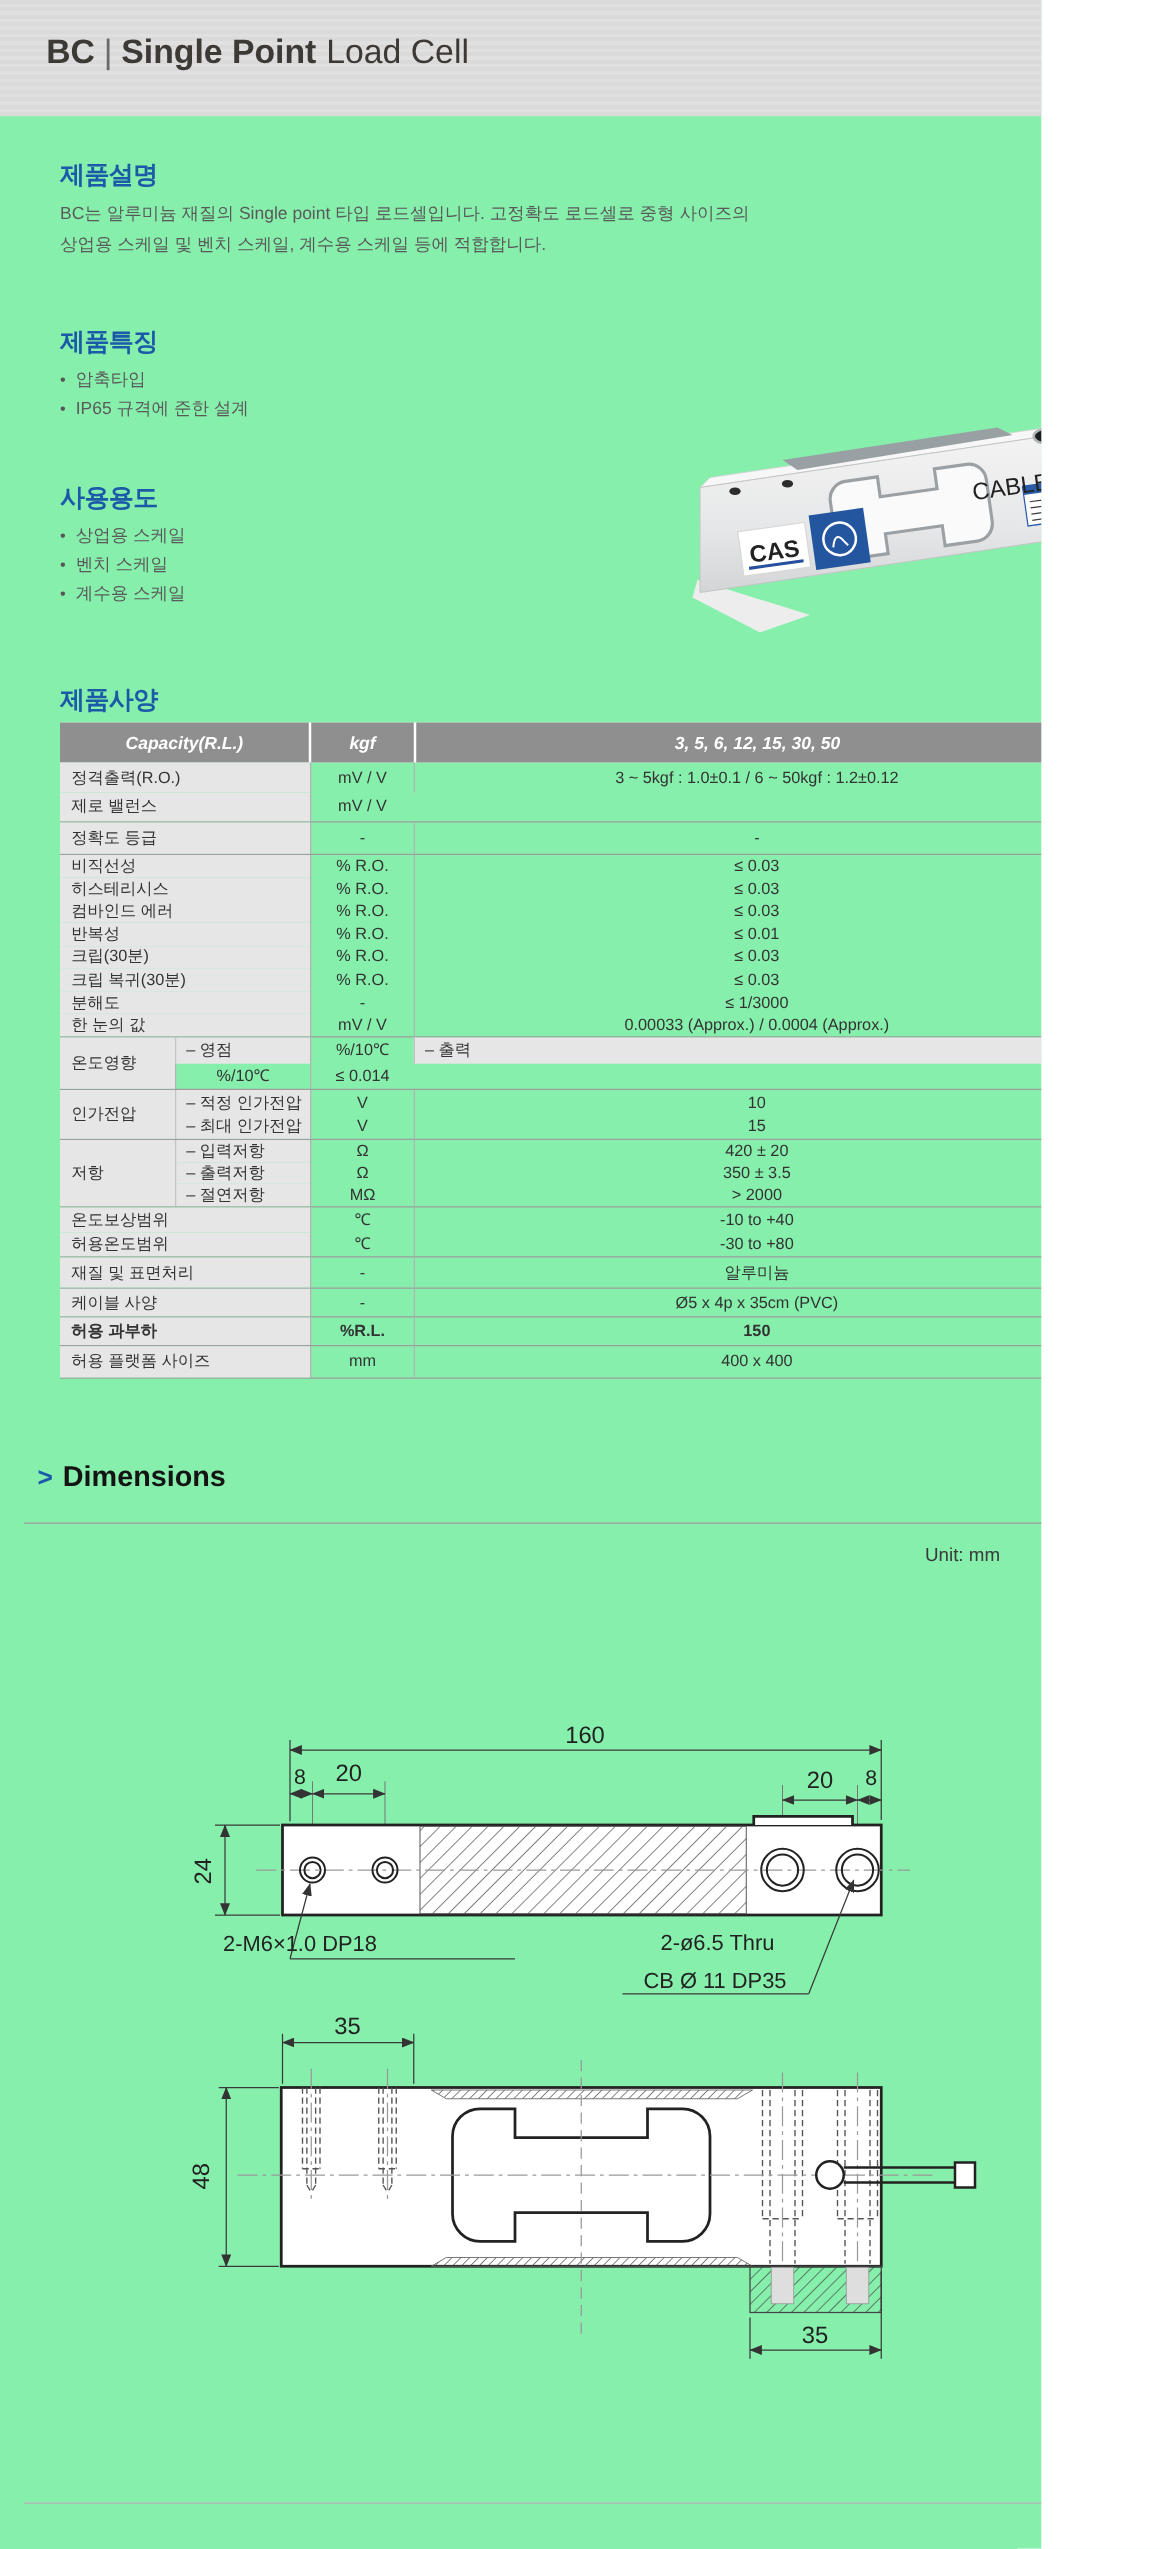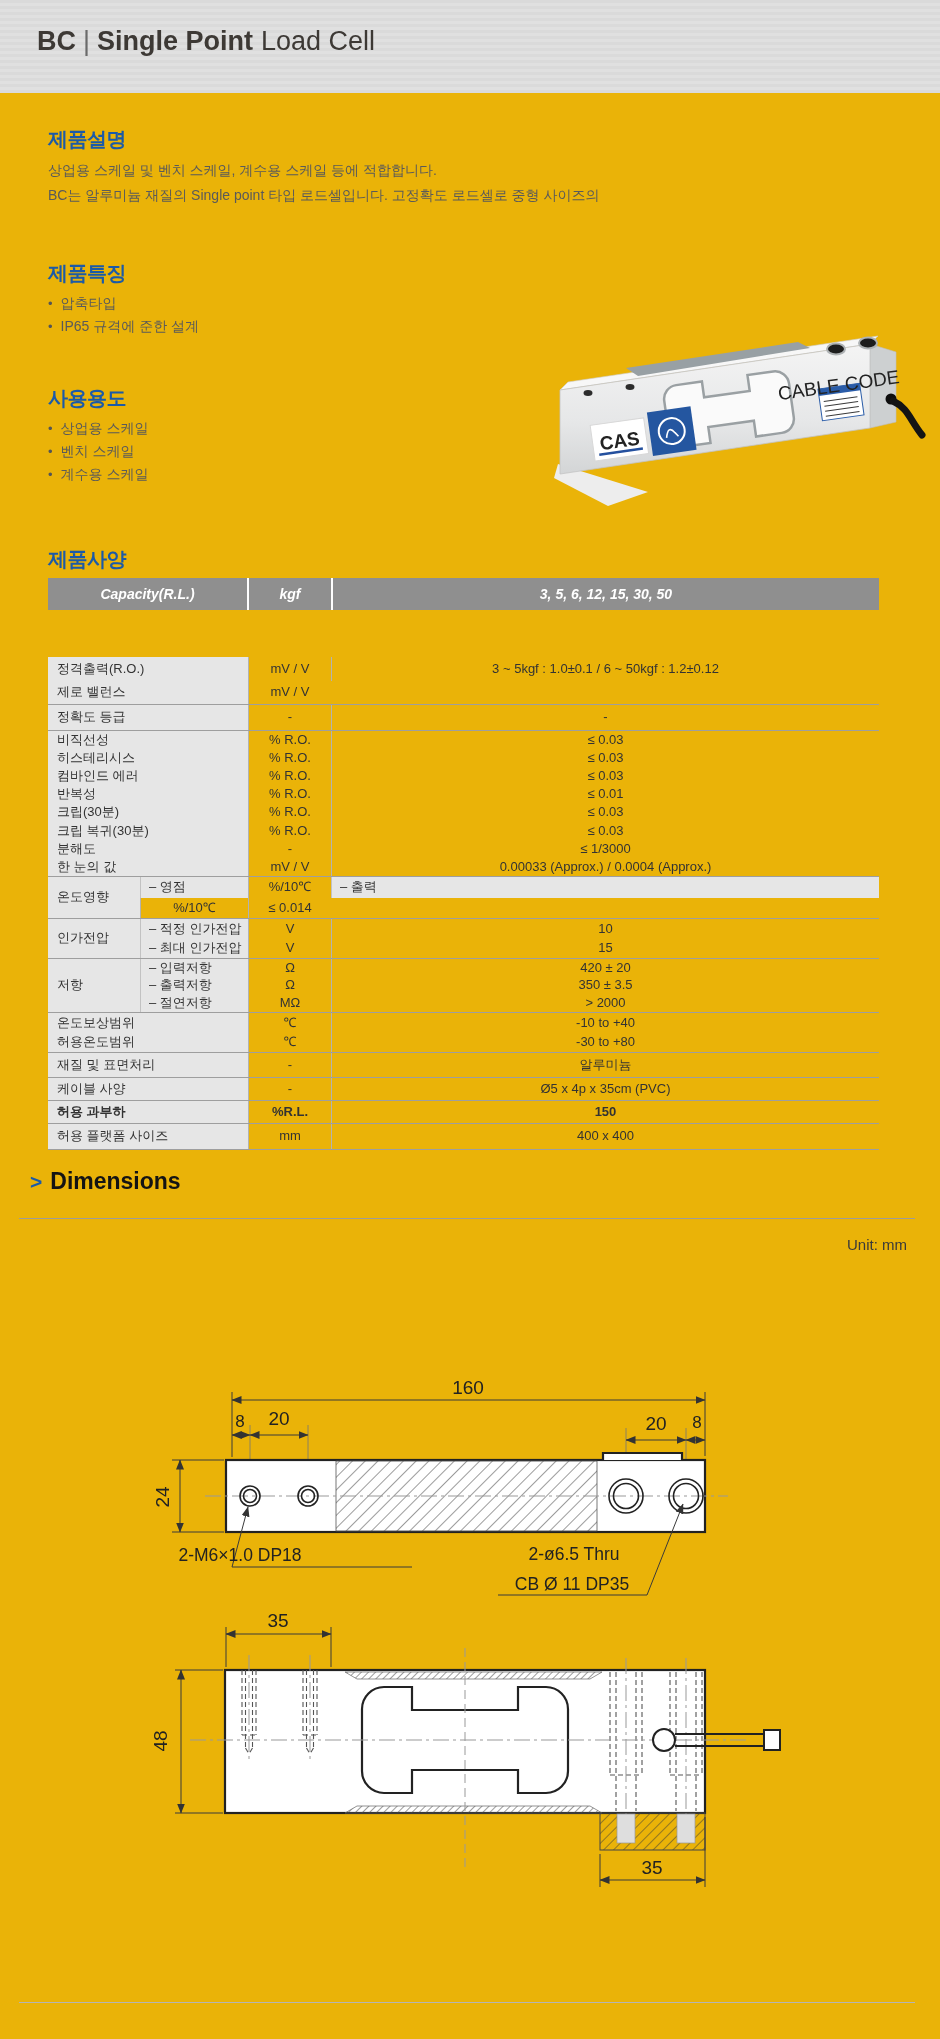--- a/index.html
+++ b/index.html
@@ -1,18 +1,18 @@
 <!DOCTYPE html>
 <html><head>
 <meta charset="utf-8">
 <style>
   * { margin:0; padding:0; box-sizing:border-box; }
   html,body { background:#fff; }
   body { font-family:"Liberation Sans", sans-serif; }
-  #page { position:relative; width:940px; height:2039px; background:#eab308; overflow:hidden; }
+  #page { position:relative; width:833px; height:2039px; background:#86efac; overflow:hidden; }
   .abs { position:absolute; }
 
   
   .band {
     left:0; top:0; width:940px; height:93px;
     background:repeating-linear-gradient(180deg,#dadada 0 3px,#e0e0e0 3px 6px);
   }
   .band-title { position:absolute; left:37px; top:26px; font-size:27px; color:#3d3935; letter-spacing:0; }
   .band-title .b { font-weight:bold; }
   .band-title .sep { font-weight:300; color:#6a6a6a; padding:0 7px; }
@@ -64,22 +64,22 @@
 <div id="page">
 
   <div class="abs band">
     <div class="band-title">
       <span class="b">BC</span><span class="sep">|</span><span class="b">Single Point</span><span class="r">Load Cell</span>
     </div>
   </div>
 
   <div class="abs sec-head" style="left:48px;top:126px">제품설명</div>
   <div class="abs body-text" style="left:48px;top:158px;width:560px">
+    <div>BC는 알루미늄 재질의 Single point 타입 로드셀입니다. 고정확도 로드셀로 중형 사이즈의</div>
     <div>상업용 스케일 및 벤치 스케일, 계수용 스케일 등에 적합합니다.</div>
-    <div>BC는 알루미늄 재질의 Single point 타입 로드셀입니다. 고정확도 로드셀로 중형 사이즈의</div>
   </div>
 
   <div class="abs sec-head" style="left:48px;top:260px">제품특징</div>
   <div class="abs bullets" style="left:48px;top:292px">
     <div class="row">
         <span class="dot">•</span>
         <span>압축타입</span>
       </div>
     <div class="row">
         <span class="dot">•</span>
@@ -146,21 +146,21 @@
 
   <div class="abs sec-head" style="left:48px;top:546px">제품사양</div>
 
   <div class="abs" id="spec-table">
     <div class="spec-header">
       <div class="hcell">Capacity(R.L.)</div>
       <div class="hcell">kgf</div>
       <div class="hcell">3, 5, 6, 12, 15, 30, 50</div>
     </div>
     <div>
-        <div class="spec-row" style="height: 48px; grid-template-rows: repeat(2, 1fr); margin-top: 47px;">
+        <div class="spec-row" style="height: 48px; grid-template-rows: repeat(2, 1fr);">
           <div class="cell label-cell">정격출력(R.O.)</div>
           <div class="cell unit-cell">mV / V</div>
           <div class="cell value-cell">3 ~ 5kgf : 1.0±0.1 / 6 ~ 50kgf : 1.2±0.12</div>
           <div class="cell label-cell">제로 밸런스</div>
           <div class="cell unit-cell">mV / V</div>
         </div>
         <div class="spec-row" style="height: 26px; grid-template-rows: repeat(1, 1fr);">
           <div class="cell label-cell">정확도 등급</div>
           <div class="cell unit-cell">-</div>
           <div class="cell value-cell">-</div>

